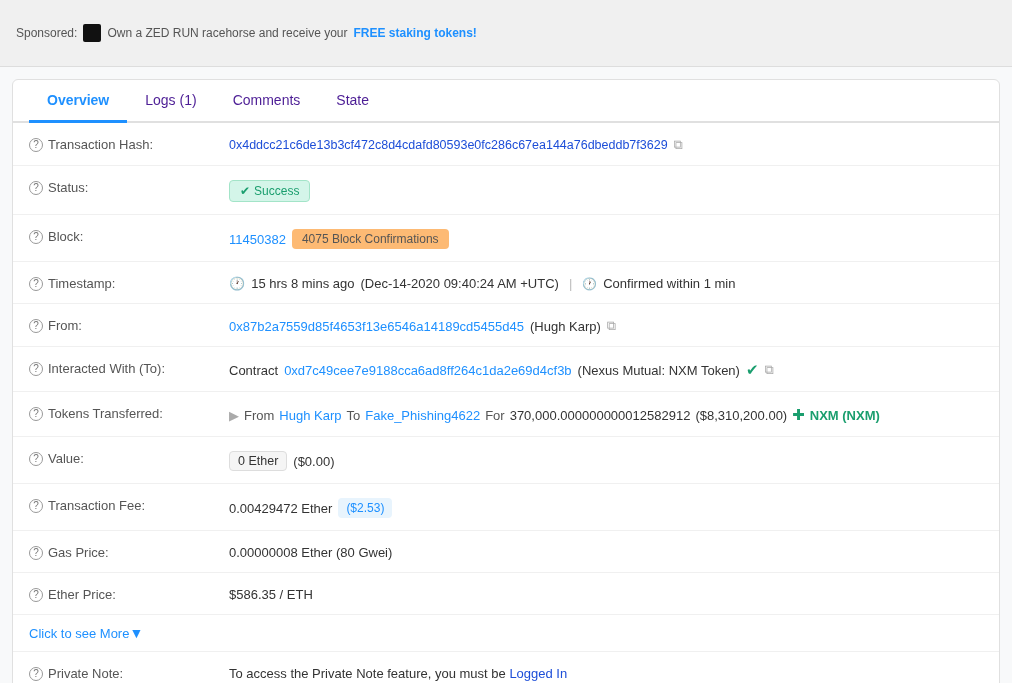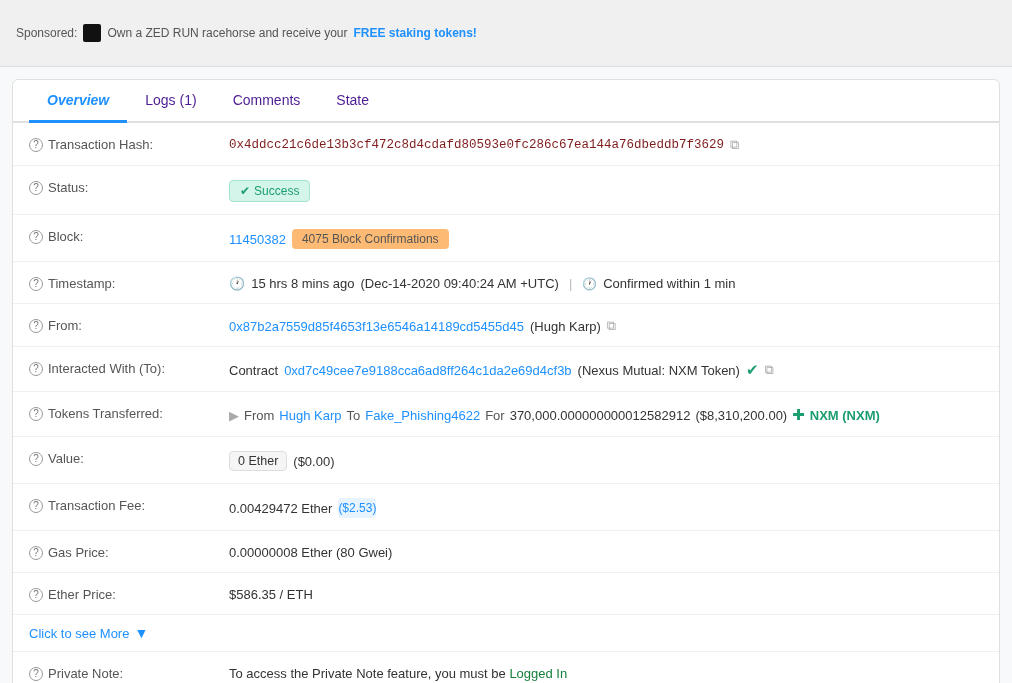--- a/index.html
+++ b/index.html
@@ -50,21 +50,20 @@
       font-size: 14px;
       cursor: pointer;
       color: #4c1d95;
       border-bottom: 3px solid transparent;
       margin-bottom: -2px;
     }
     .tab.active {
       color: #1e90ff;
       border-bottom: 3px solid #1e90ff;
       font-weight: 600;
-      font-style: italic;
     }
     .row {
       display: flex;
       align-items: flex-start;
       padding: 12px 16px;
       border-bottom: 1px solid #f0f0f0;
       min-height: 42px;
     }
     .row:last-child {
       border-bottom: none;
@@ -95,22 +94,22 @@
       flex: 1;
       color: #333;
       display: flex;
       align-items: center;
       flex-wrap: wrap;
       gap: 6px;
       padding-top: 2px;
       word-break: break-all;
     }
     .hash-text {
-      color: #7f1d1d;
-      font-family: Liberation Mono, monospace;
+      color: #1d4ed8;
+      font-family: Liberation Sans, sans-serif;
       font-size: 12.5px;
     }
     .link-blue {
       color: #1e90ff;
       text-decoration: none;
       cursor: pointer;
     }
     .copy-icon {
       display: inline-flex;
       cursor: pointer;
@@ -132,21 +131,21 @@
       background: #fdba74;
       color: #555;
       border-radius: 4px;
       padding: 3px 10px;
       font-size: 12px;
     }
     .badge-usd-fee {
       background: #e8f4fd;
       color: #1e90ff;
       border-radius: 4px;
-      padding: 3px 0;
+      padding: 3px 8px;
       font-size: 12px;
       text-align: center;
     }
     .ether-badge {
       background: #f5f5f5;
       border: 1px solid #ddd;
       border-radius: 4px;
       padding: 2px 8px;
       font-size: 12.5px;
       color: #333;
@@ -182,29 +181,28 @@
       align-items: center;
       flex-wrap: wrap;
       gap: 5px;
     }
     .see-more {
       padding: 10px 16px;
       color: #1e90ff;
       cursor: pointer;
       display: flex;
       align-items: center;
-      gap: 5px;
       font-size: 13px;
       border-bottom: 1px solid #f0f0f0;
     }
     .private-note-text {
       color: #333;
     }
     .private-note-text a {
-      color: #15803d;
+      color: #1d4ed8;
       text-decoration: none;
     }
   </style>
 </head>
 <body>
 
 <div class="sponsored-bar">
   <span>Sponsored:</span>
   <span class="zed-icon"></span>
   <span> Own a ZED RUN racehorse and receive your </span>

